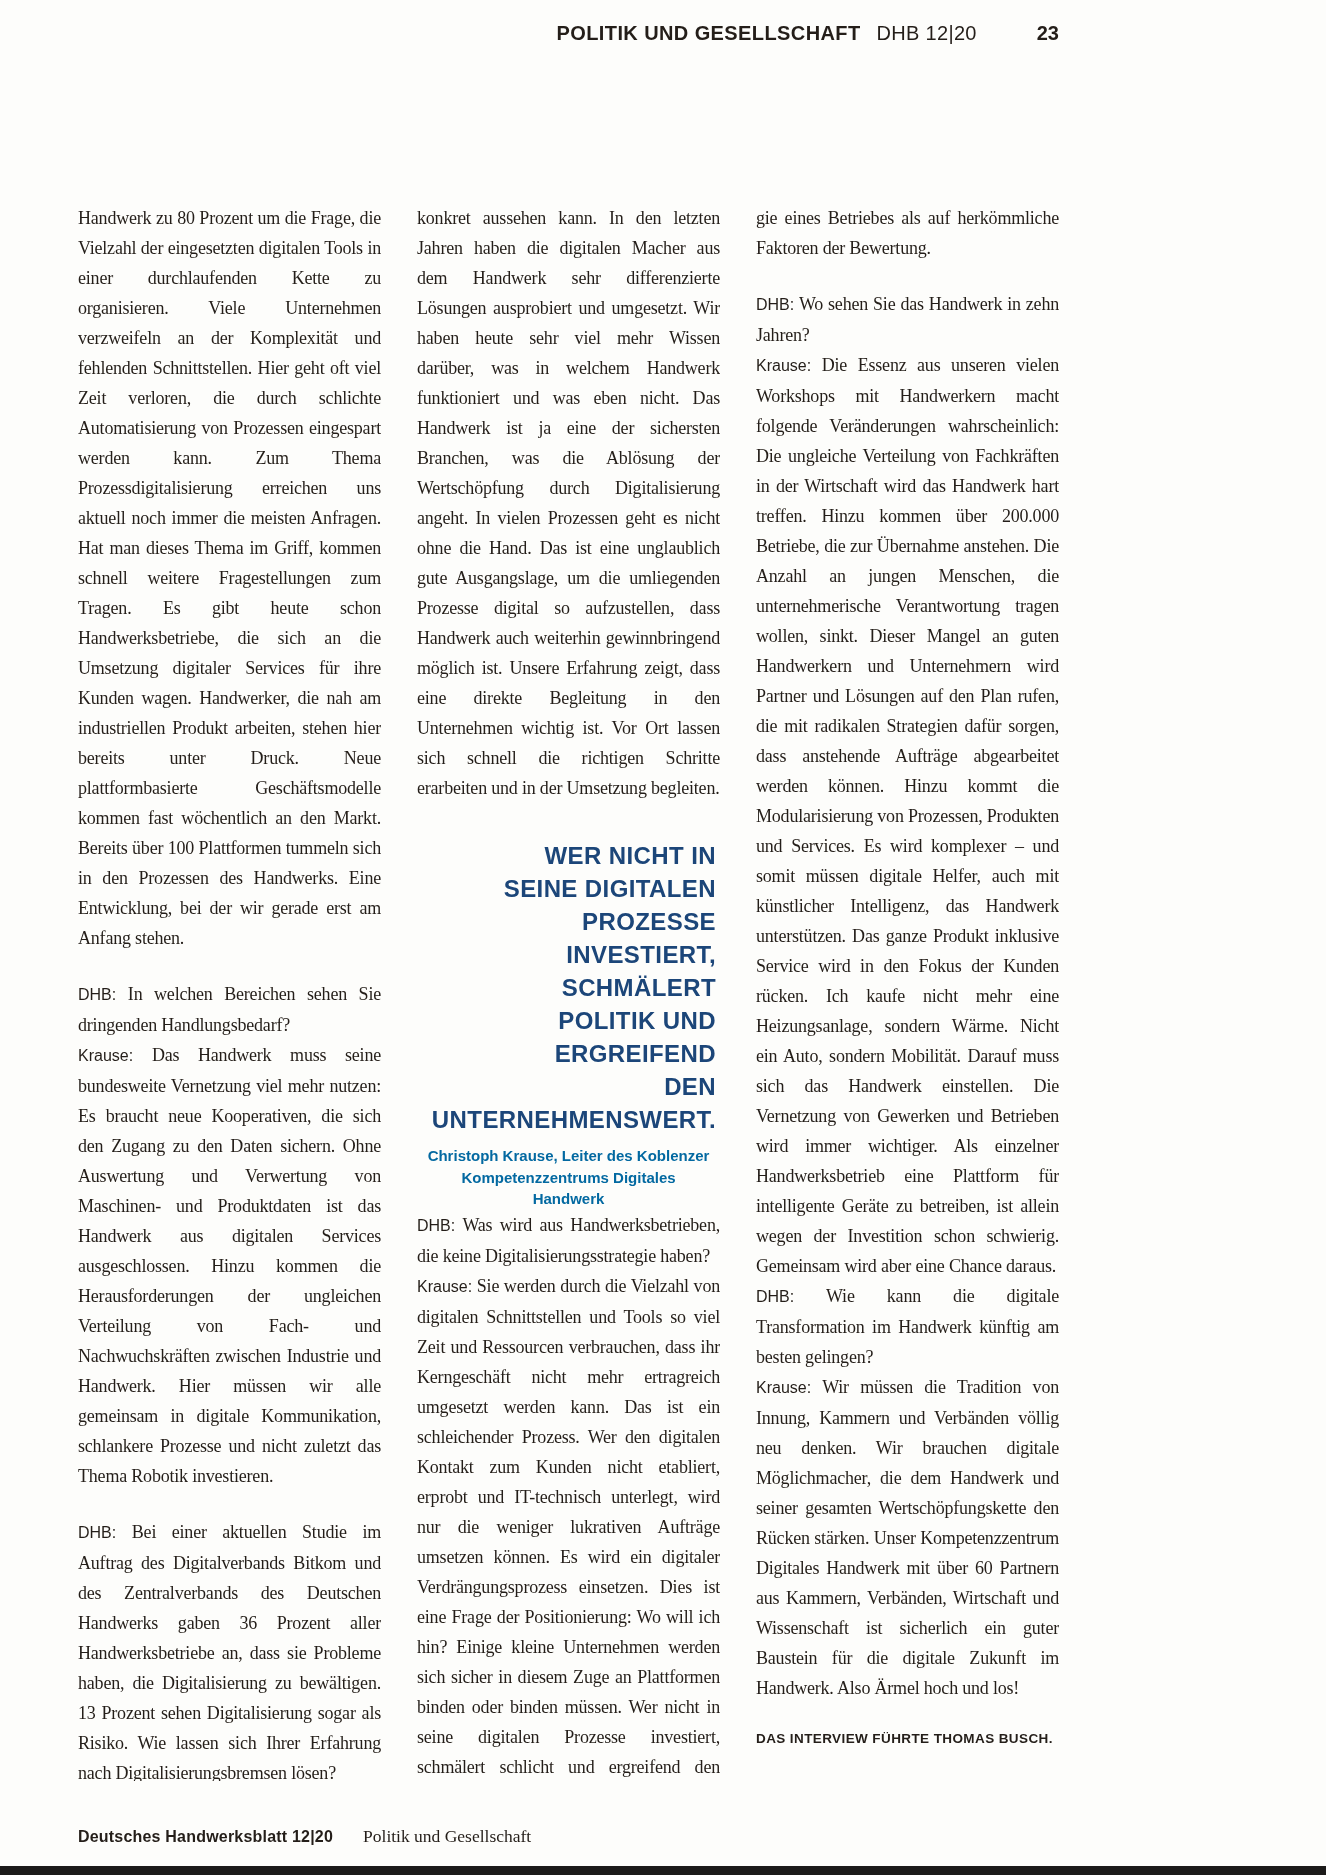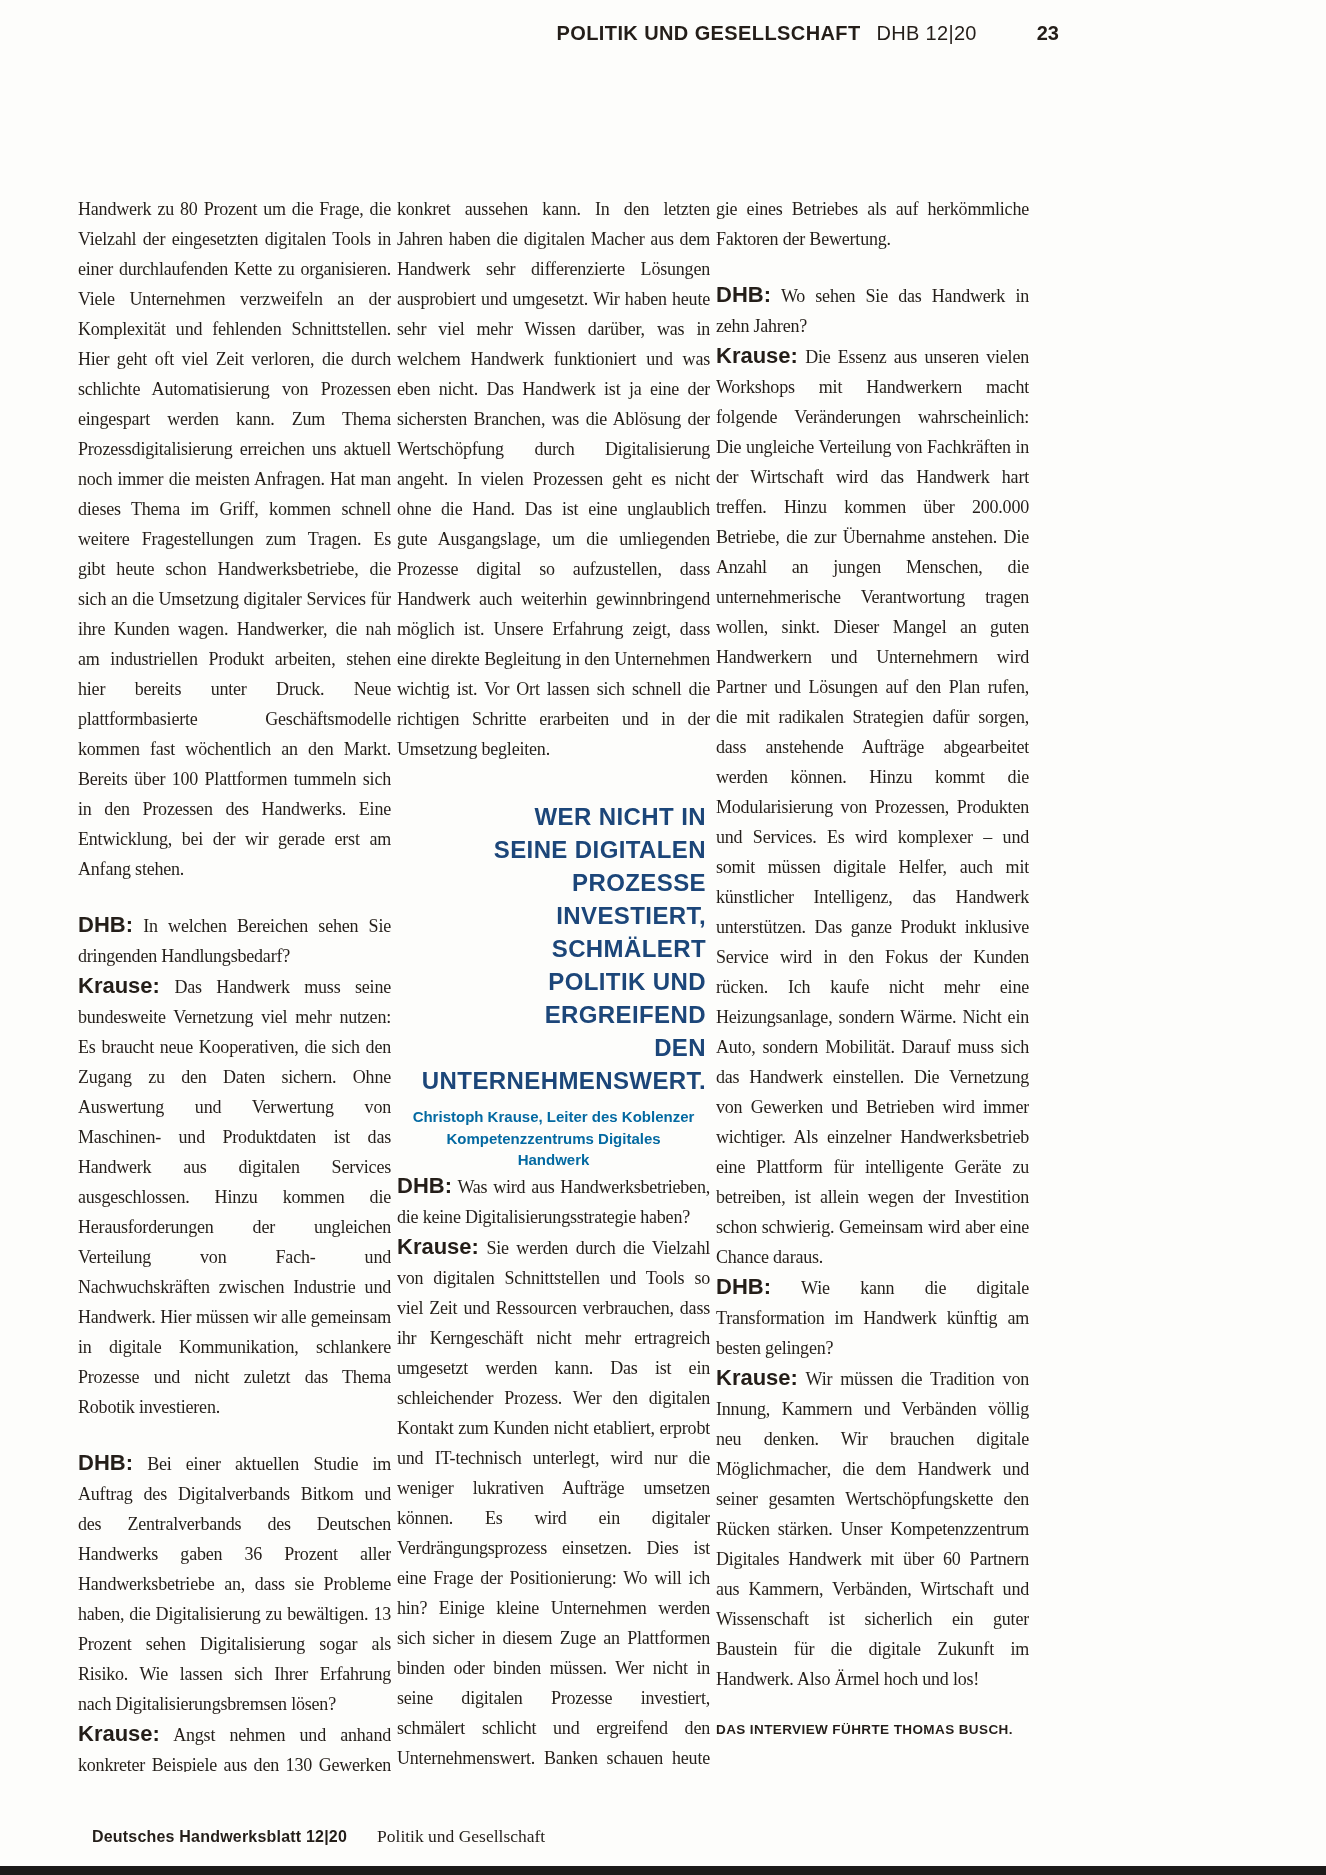--- a/index.html
+++ b/index.html
@@ -27,44 +27,44 @@
     font-size: 20px;
     white-space: nowrap;
   }
   .header-section { font-weight: bold; letter-spacing: 0.4px; }
   .header-issue   { margin-left: 16px; font-weight: normal; letter-spacing: 0.3px; }
   .header-page    { margin-left: 60px; font-weight: bold; }
 
   
   .columns {
     position: absolute;
-    top: 194px;
+    top: 203px;
     left: 78px;
     width: 981px;
     height: 1578px;
     display: flex;
-    gap: 6px;
+    gap: 36px;
     overflow: hidden;
   }
   .col { width: 313px; overflow: hidden; }
   .para {
     margin: 0;
     font-size: 18px;
     line-height: 30px;
     letter-spacing: -0.2px;
     text-align: justify;
     hyphens: auto;
     -webkit-hyphens: auto;
   }
   .gap    { margin-top: 26px; }
   .gap-lg { }
   .speaker {
     font-family: "Liberation Sans", sans-serif;
-    font-weight: bold;
-    font-size: 22px;
+    font-weight: normal;
+    font-size: 16px;
     letter-spacing: 0;
   }
 
   
   .pull-quote {
     margin: 36px 4px 0;
     text-align: right;
     font-family: "Liberation Sans", sans-serif;
     font-weight: bold;
     font-size: 24px;
@@ -86,21 +86,21 @@
     margin-top: 28px;
     font-family: "Liberation Sans", sans-serif;
     font-weight: bold;
     font-size: 13.5px;
     letter-spacing: 0.4px;
   }
 
   
   .footer {
     position: absolute;
-    left: 92px;
+    left: 78px;
     top: 1826px;
     display: flex;
     align-items: baseline;
     white-space: nowrap;
   }
   .footer-pub {
     font-family: "Liberation Sans", sans-serif;
     font-weight: bold;
     font-size: 16px;
     letter-spacing: 0.2px;

